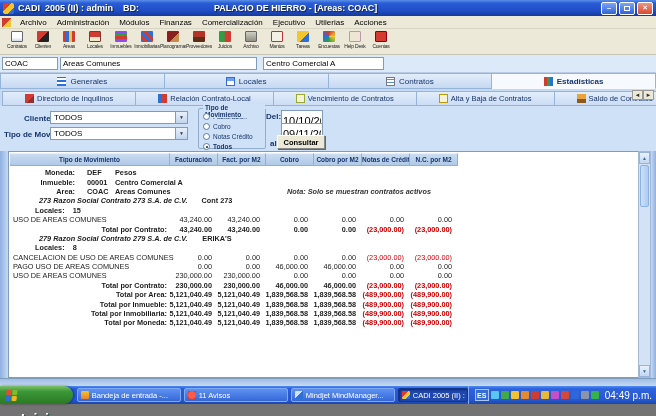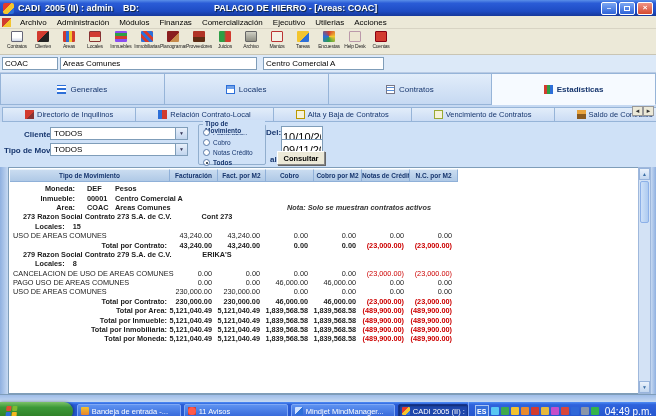--- a/index.html
+++ b/index.html
@@ -53,21 +53,21 @@
 
   
   .ctx-row { height: 18px; background: #DCE9F8; position: relative; border-bottom: 1px solid #b9cbe4; }
   .ctx-row input { position: absolute; top: 2px; height: 13px; border: 1px solid #7F9DB9;
     background: #fff; font-size: 8px; font-family: "Liberation Sans", sans-serif; padding: 0 2px; }
   .ctx-code { left: 2px;  width: 56px; }
   .ctx-name { left: 60px; width: 197px; }
   .ctx-building { left: 263px; width: 121px; }
 
   
-  .tabs-main { height: 32px; background: #C6D9F2; display: flex; border-radius: 7px; }
+  .tabs-main { height: 16px; background: #C6D9F2; display: flex; border-radius: 7px; }
   .mtab { flex: 1; display: flex; align-items: center; justify-content: center; gap: 4px;
     font-size: 8px; color: #17366e; background: linear-gradient(180deg,#E2EDFA,#C6D9F2);
     border: 1px solid #96B4D8; border-left: none; }
   .mtab:first-child { border-left: 1px solid #96B4D8; }
   .mtab.active { background: #F6FAFF; font-weight: bold; border-bottom: 1px solid #F6FAFF; }
   .mtab .mticon { width: 9px; height: 9px; }
   [data-name="grid-icon"]  { background: repeating-linear-gradient(0deg,#2d6fd8 0 2px,#fff 2px 4px),#2d6fd8; }
   [data-name="table-icon"] { background: #fff; border:1px solid #2d6fd8; box-shadow: inset 0 3px #6fa0e8; }
   [data-name="list-icon"]  { background: repeating-linear-gradient(0deg,#fff 0 2px,#5a8fd8 2px 3px); border:1px solid #778; }
   [data-name="bar-chart-icon"] { background: linear-gradient(90deg,#d23b2f 0 3px,#2d9f45 3px 6px,#2d6fd8 6px); }
@@ -129,21 +129,21 @@
     font-size: 7.3px; color: #1c1c1c; }
   .rrow .c1 { grid-column: 1; white-space: nowrap; overflow: visible; padding-left: 4px; }
   .rrow .num { text-align: right; padding-right: 5px; white-space: nowrap; }
   .rrow .num.neg { color: #cc0000; }
   .rrow.info .c1 { grid-column: 1 / 8; display: flex; font-weight: bold; }
   .rrow.info .ilabel { width: 62px; text-align: right; }
   .rrow.info .icode { width: 38px; padding-left: 12px; }
   .rrow.info .iname { padding-left: 2px; }
   .rrow .note { position: absolute; left: 278px; font-style: italic; font-weight: bold; color: #333; white-space: nowrap; }
   .rrow.info, .rrow.contract { position: relative; }
-  .rrow.contract .c1 { padding-left: 14px; font-weight: bold; }
+  .rrow.contract .c1 { padding-left: 30px; font-weight: bold; font-style: italic; }
   .rrow.contract .alias { grid-column: 2 / 4; text-align: center; font-weight: bold; white-space: nowrap; }
   .rrow.sub .c1 { padding-left: 26px; font-weight: bold; white-space: pre; }
   .rrow.total .c1 { text-align: right; font-weight: bold; padding-right: 2px; }
   .rrow.total .num { font-weight: bold; }
 
   
   .vscroll { width: 13px; background: #D3E2F5; border: 1px solid #9FB8DC; display: flex; flex-direction: column; }
   .sbtn { height: 12px; background: linear-gradient(180deg,#EAF2FC,#C3D7F0); border: 1px solid #98B4DC;
     font-size: 5px; color: #3a6ea5; text-align: center; line-height: 10px; }
   .sthumb { height: 42px; margin: 1px; background: linear-gradient(90deg,#CDE0F8,#AECBF0);
@@ -306,27 +306,27 @@
   <div class="tabs-sub" data-name="sub-tabs">
     <span id="tabs-sub-list" style="display:flex;align-items:flex-end">
         <div class="stab" data-name="subtab-directorio-de-inquilinos">
           <span class="sticon" data-name="directory-icon"></span>
           <span data-name="subtab-label">Directorio de Inquilinos</span>
         </div>
         <div class="stab" data-name="subtab-relacion-contrato-local">
           <span class="sticon" data-name="relation-icon"></span>
           <span data-name="subtab-label">Relación Contrato-Local</span>
         </div>
+        <div class="stab" data-name="subtab-vencimiento-de-contratos">
+          <span class="sticon" data-name="calendar-note-icon"></span>
+          <span data-name="subtab-label">Vencimiento de Contratos</span>
+        </div>
         <div class="stab" data-name="subtab-alta-y-baja-de-contratos">
           <span class="sticon" data-name="note-pencil-icon"></span>
           <span data-name="subtab-label">Alta y Baja de Contratos</span>
-        </div>
-        <div class="stab" data-name="subtab-vencimiento-de-contratos">
-          <span class="sticon" data-name="calendar-note-icon"></span>
-          <span data-name="subtab-label">Vencimiento de Contratos</span>
         </div>
         <div class="stab" data-name="subtab-saldo-de-contratos">
           <span class="sticon" data-name="ledger-icon"></span>
           <span data-name="subtab-label">Saldo de Contratos</span>
         </div>
         <div class="stab active" data-name="subtab-ingresos-por-metros-cuadrados">
           <span class="sticon" data-name="chart-icon"></span>
           <span data-name="subtab-label">Ingresos por Metros Cuadrados</span>
         </div>
         <div class="stab truncated" data-name="subtab-detalle-por">

